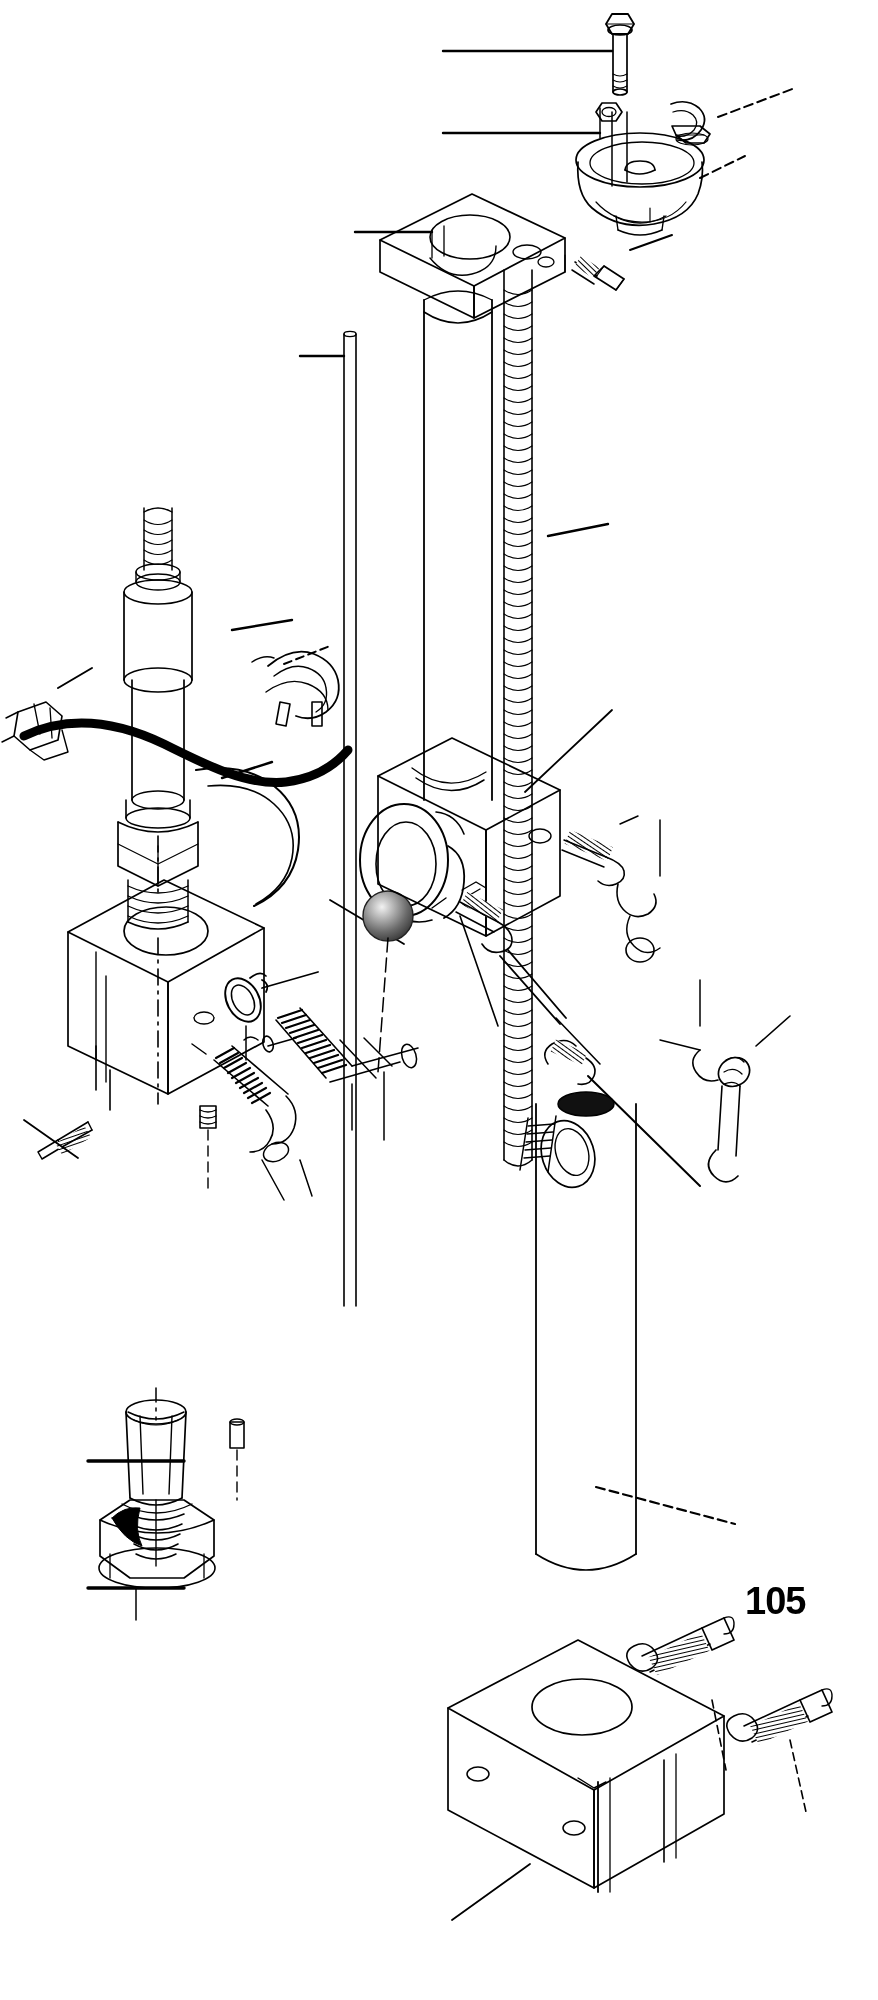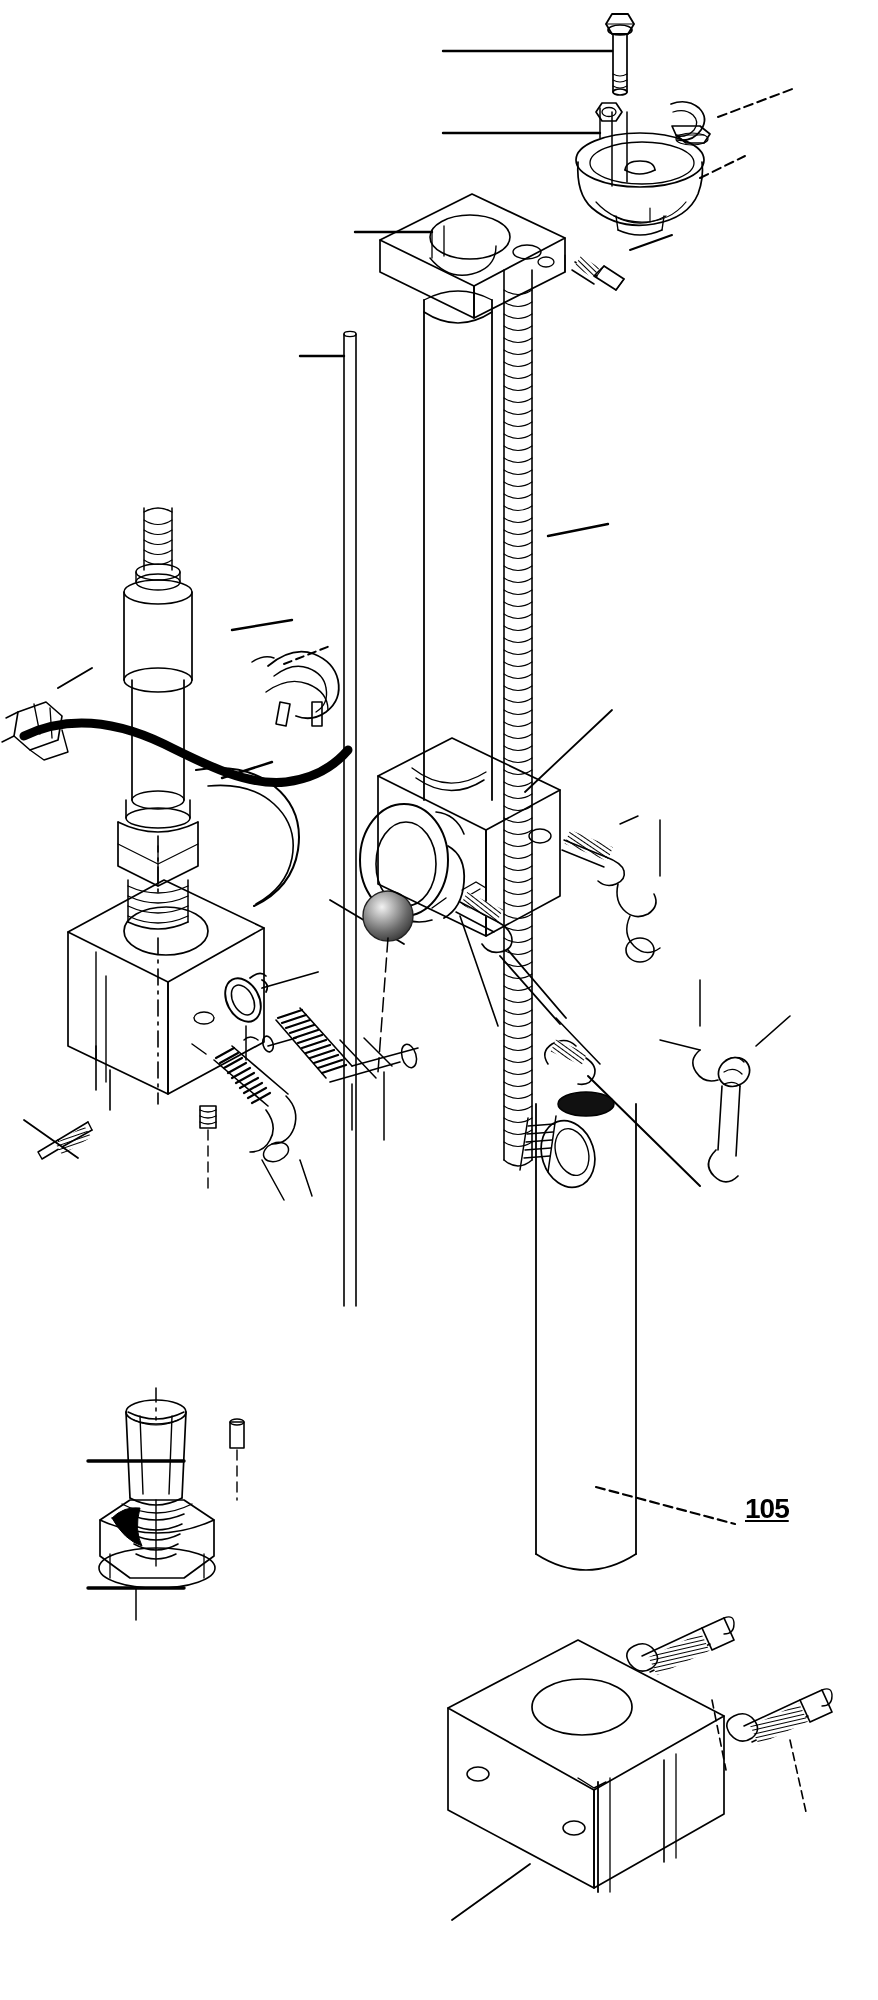--- a/index.html
+++ b/index.html
@@ -7,21 +7,21 @@
   #page{position:relative;width:878px;height:2000px;background:#ffffff;overflow:hidden;}
   #diagram{position:absolute;left:0;top:0;width:878px;height:2000px;}
   .lbl{
     position:absolute;
     font-family:"Liberation Sans",sans-serif;
     font-weight:bold;
     color:#000000;
     white-space:nowrap;
     line-height:1;
   }
-  #label-105{left:745px;top:1495px;font-size:28px;letter-spacing:-1px;text-decoration:underline;}
+  #label-105{left:745px;top:1582px;font-size:38px;letter-spacing:-1px;}
 </style>
 </head>
 <body>
 
 <div id="page">
 
   <svg id="diagram" viewBox="0 0 878 2000" xmlns="http://www.w3.org/2000/svg">
     <defs>
       <radialGradient id="ballGrad" cx="38%" cy="32%" r="72%">
         <stop offset="0%" stop-color="#f2f2f2"></stop>

